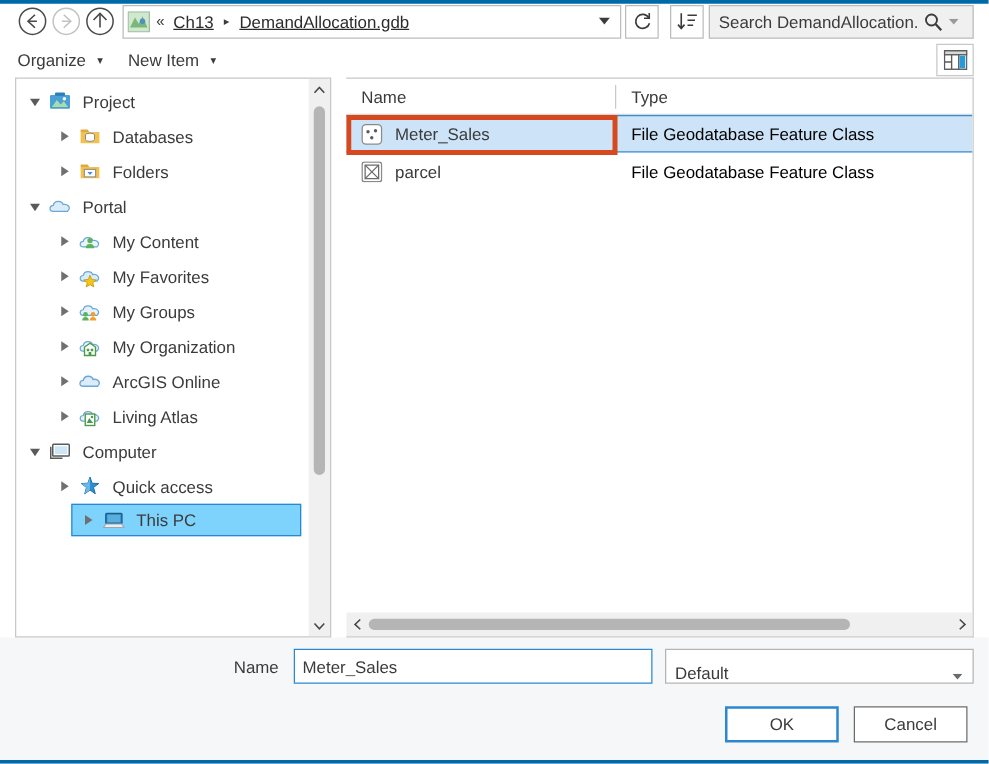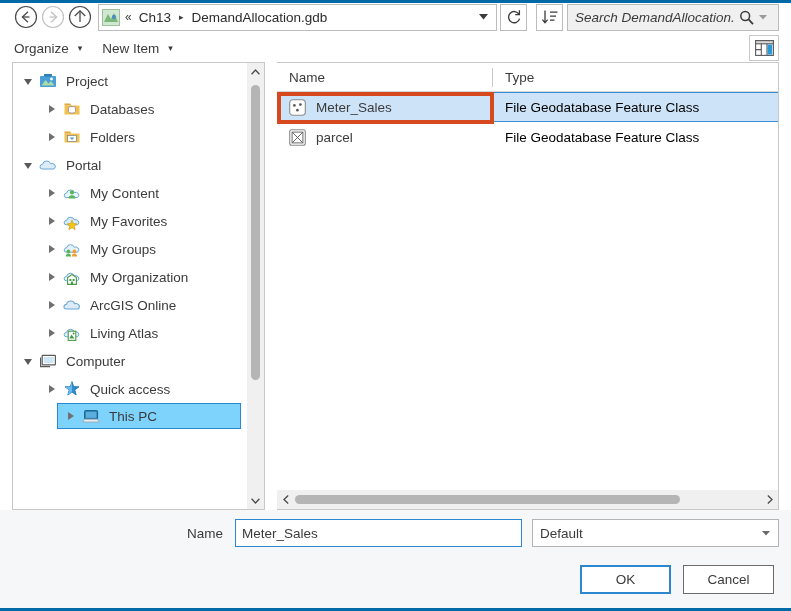--- a/index.html
+++ b/index.html
@@ -96,20 +96,21 @@
   .crumb-chevs {
     font-size: 12px; color: #3b3b3b;
     margin: 0 7px 0 1px;
     flex: 0 0 auto;
   }
   .crumb-text {
     font-size: 13.5px;
     color: #2b2b2b;
     white-space: nowrap;
     flex: 0 0 auto;
+    text-decoration: underline;
   }
   .crumb-sep {
     margin: 0 8px;
     color: #3b3b3b;
     font-size: 9px;
     flex: 0 0 auto;
   }
   .crumb-spacer { flex: 1 1 auto; }
   .crumb-drop {
     width: 22px; height: 25px;
@@ -146,21 +147,20 @@
     align-items: center;
     padding: 0 2px 0 7px;
     flex: 0 0 auto;
   }
   .search-input {
     border: none;
     background: transparent;
     outline: none;
     font-family: "Liberation Sans", sans-serif;
     font-size: 13.5px;
-    font-style: italic;
     color: #000000;
     width: 162px;
     padding: 0;
   }
   .search-input::placeholder { color: #3b3b3b; opacity: 1; }
   .search-mag { width: 18px; display:flex; align-items:center; justify-content:center; cursor:pointer; flex:0 0 auto;}
   .search-caret { width: 16px; display:flex; align-items:center; justify-content:center; cursor:pointer; flex:0 0 auto;}
 
   
   .toolbar {
@@ -390,21 +390,21 @@
     padding: 0 6px;
     outline: none;
   }
   .type-select {
     margin-left: 10px;
     flex: 1 1 auto;
     height: 28px;
     border: 1px solid #b4b4b4;
     background: #ffffff;
     display: flex;
-    align-items: center;
+    align-items: flex-end;
     padding: 0 4px 0 7px;
     cursor: pointer;
   }
   .ts-val { flex: 1 1 auto; font-size: 13.5px; color: #3b3b3b; }
   .ts-caret { font-size: 9px; color: #6b6b6b; padding-right: 4px; }
 
   
   .footer {
     flex: 0 0 55px;
     display: flex;

